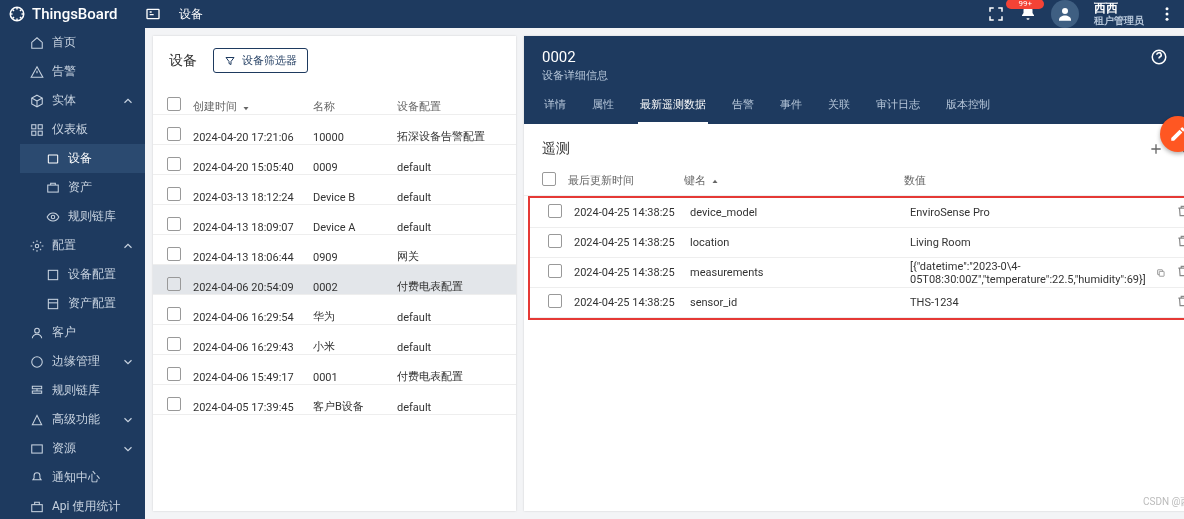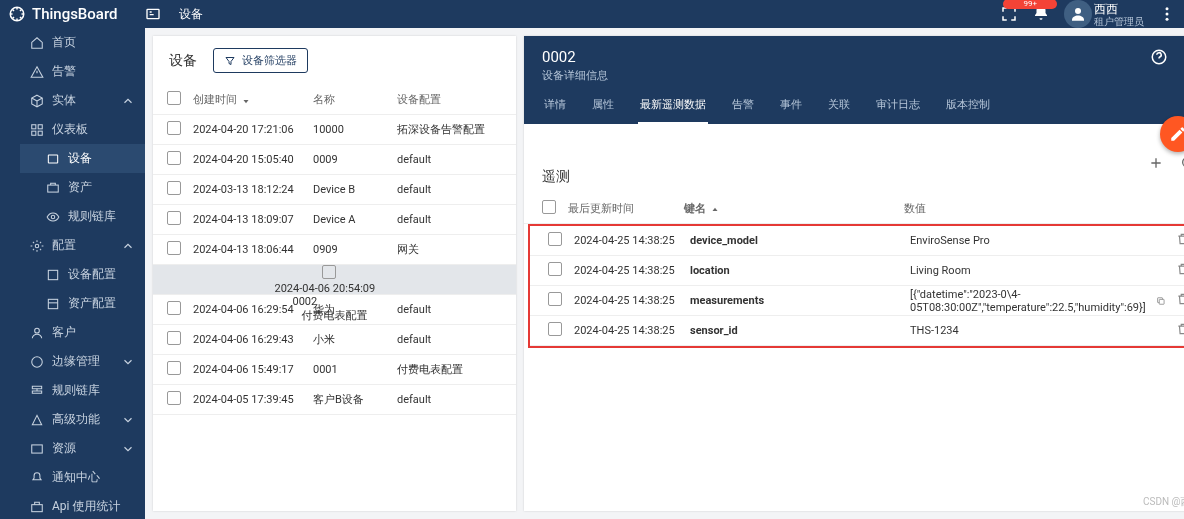--- a/index.html
+++ b/index.html
@@ -6,66 +6,66 @@
 html, body { height: 100%; overflow: hidden; }
 body { display: flex; flex-direction: column; background: #fff; font-size: 12px; color: #333; height: 519px; width: 1184px; }
 .topbar { height: 28px; background: #1e3a5f; color: #fff; display: flex; align-items: center; padding: 0 8px; flex-shrink: 0; }
 .brand { display: flex; align-items: center; gap: 6px; font-size: 15px; font-weight: 500; width: 137px; }
 .brand svg { width: 18px; height: 18px; }
 .page-head { flex: 1; display: flex; align-items: center; gap: 18px; font-size: 12px; }
 .page-head svg { width: 16px; height: 16px; }
 .topbar-right { display: flex; align-items: center; gap: 14px; }
 .topbar-right svg { width: 18px; height: 18px; cursor: pointer; }
 .notif-wrap { position: relative; }
-.notif-badge { position: absolute; top: -5px; right: -7px; background: #f44336; color: #fff; border-radius: 8px; font-size: 8px; padding: 1px 20px; line-height: 1; }
-.user-block { display: flex; align-items: flex-end; gap: 2px; }
+.notif-badge { position: absolute; top: -5px; right: -7px; background: #f44336; color: #fff; border-radius: 8px; font-size: 8px; padding: 1px 12px; line-height: 1; }
+.user-block { display: flex; align-items: center; gap: 15px; font-weight: bold; }
 .user-avatar { width: 28px; height: 28px; border-radius: 50%; background: #3f5f82; display: flex; align-items: center; justify-content: center; }
 .user-txt { display: flex; flex-direction: column; line-height: 1.2; }
 .user-txt span:last-child { font-size: 10px; color: #b6c6d9; }
 .main { flex: 1; display: flex; min-height: 0; }
 .sidebar { width: 145px; background: #1e3a5f; color: #c8d3e0; overflow-y: auto; flex-shrink: 0; }
 .sb-item { display: flex; align-items: center; gap: 8px; padding: 6px 10px; font-size: 12px; cursor: pointer; white-space: nowrap; margin-left: 20px; }
 .sb-item.child { padding-left: 26px; }
 .sb-item.active { background: #2b4a70; color: #fff; }
 .sb-item svg { width: 14px; height: 14px; flex-shrink: 0; }
 .sb-item .sb-exp { margin-left: auto; }
 .content { flex: 1; display: flex; min-height: 0; background: #f3f4f6; }
 .list-panel { width: 363px; background: #fff; margin: 8px 4px 8px 8px; box-shadow: 0 0 2px rgba(0,0,0,0.15); display: flex; flex-direction: column; min-height: 0; }
 .list-head { display: flex; align-items: center; padding: 12px 16px; gap: 16px; }
 .list-head h3 { font-size: 14px; font-weight: 500; }
 .filter-btn { border: 1px solid #1e3a5f; color: #1e3a5f; background: #fff; padding: 4px 10px; font-size: 11px; border-radius: 3px; display: flex; align-items: center; gap: 6px; cursor: pointer; }
-.tbl-header, .tbl-row { display: flex; align-items: center; padding: 0 14px; height: 30px; border-bottom: 1px solid #eee; }
+.tbl-header, .tbl-row { display: flex; align-items: flex-end; padding: 0 14px; height: 30px; border-bottom: 1px solid #eee; }
 .tbl-header { color: #666; font-size: 11px; background: #fff; }
 .tbl-row { font-size: 11px; cursor: pointer; }
-.tbl-row.selected { background: #e3e6ea; flex-direction: column; }
+.tbl-row.selected { background: #e3e6ea; }
 .col-cb { width: 26px; }
 .col-time { width: 120px; display:flex; align-items:center; gap:4px;}
 .col-name { width: 84px; }
 .col-prof { flex: 1; }
 .cb { width: 14px; height: 14px; border: 1.5px solid #999; border-radius: 2px; display: inline-block; }
 .tbl-body { flex: 1; overflow-y: auto; }
 .detail-panel { flex: 1; background: #fff; margin: 8px 8px 8px 4px; box-shadow: 0 0 2px rgba(0,0,0,0.15); display: flex; flex-direction: column; min-height: 0; position: relative; }
 .detail-header { background: #1e3a5f; color: #fff; padding: 12px 18px 0 18px; position: relative; }
 .detail-title { font-size: 15px; }
 .detail-sub { font-size: 11px; color: #b6c6d9; margin-top: 2px; }
 .detail-actions { position: absolute; top: 12px; right: 14px; display: flex; gap: 14px; }
 .detail-actions svg { width: 18px; height: 18px; cursor: pointer; }
 .detail-tabs { display: flex; gap: 22px; margin-top: 14px; font-size: 11px; }
 .detail-tabs .tab { padding: 0 2px 10px 2px; color: #b6c6d9; cursor: pointer; }
 .detail-tabs .tab.active { color: #fff; border-bottom: 2px solid #fff; }
 .fab { position: absolute; top: 80px; right: 18px; width: 36px; height: 36px; border-radius: 50%; background: #ff5722; display: flex; align-items: center; justify-content: center; box-shadow: 0 2px 4px rgba(0,0,0,0.3); cursor: pointer; z-index: 2; }
 .fab svg { width: 18px; height: 18px; }
 .telemetry { padding: 16px 0 0 0; flex:1; display:flex; flex-direction:column; min-height:0;}
 .telemetry-head { display: flex; align-items: center; padding: 0 18px 8px 18px; }
-.telemetry-head h4 { font-size: 14px; font-weight: 400; flex: 1; margin-top: 28px; }
+.telemetry-head h4 { font-size: 14px; font-weight: 400; flex: 1; }
 .telemetry-head svg { width: 16px; height: 16px; margin-left: 16px; cursor: pointer; color: #666; }
 .tel-header, .tel-row { display: flex; align-items: center; padding: 0 18px; height: 30px; border-bottom: 1px solid #eee; font-size: 11px; }
 .tcol-cb { width: 26px; }
 .tcol-time { width: 116px; }
-.tcol-key { width: 220px; display:flex; align-items:flex-end; gap:4px;font-weight:bold;}
+.tcol-key { width: 220px; display:flex; align-items:flex-end; gap:4px;}
 .tcol-val { flex: 1; display:flex; align-items:center; gap:6px;}
 .tcol-act { width: 24px; text-align: right; }
 .tel-body { flex:1; overflow-y:auto; }
 .tel-highlight { border: 2px solid #e53935; margin: 0 4px; }
 .tel-header { color: #666; }
 .copy-icon, .del-icon { width:14px; height:14px; color:#888; cursor:pointer;}
 .watermark { position:absolute; bottom:2px; right:4px; font-size:10px; color:#bbb; pointer-events:none;}
 </style>
 </head>
 <body>

